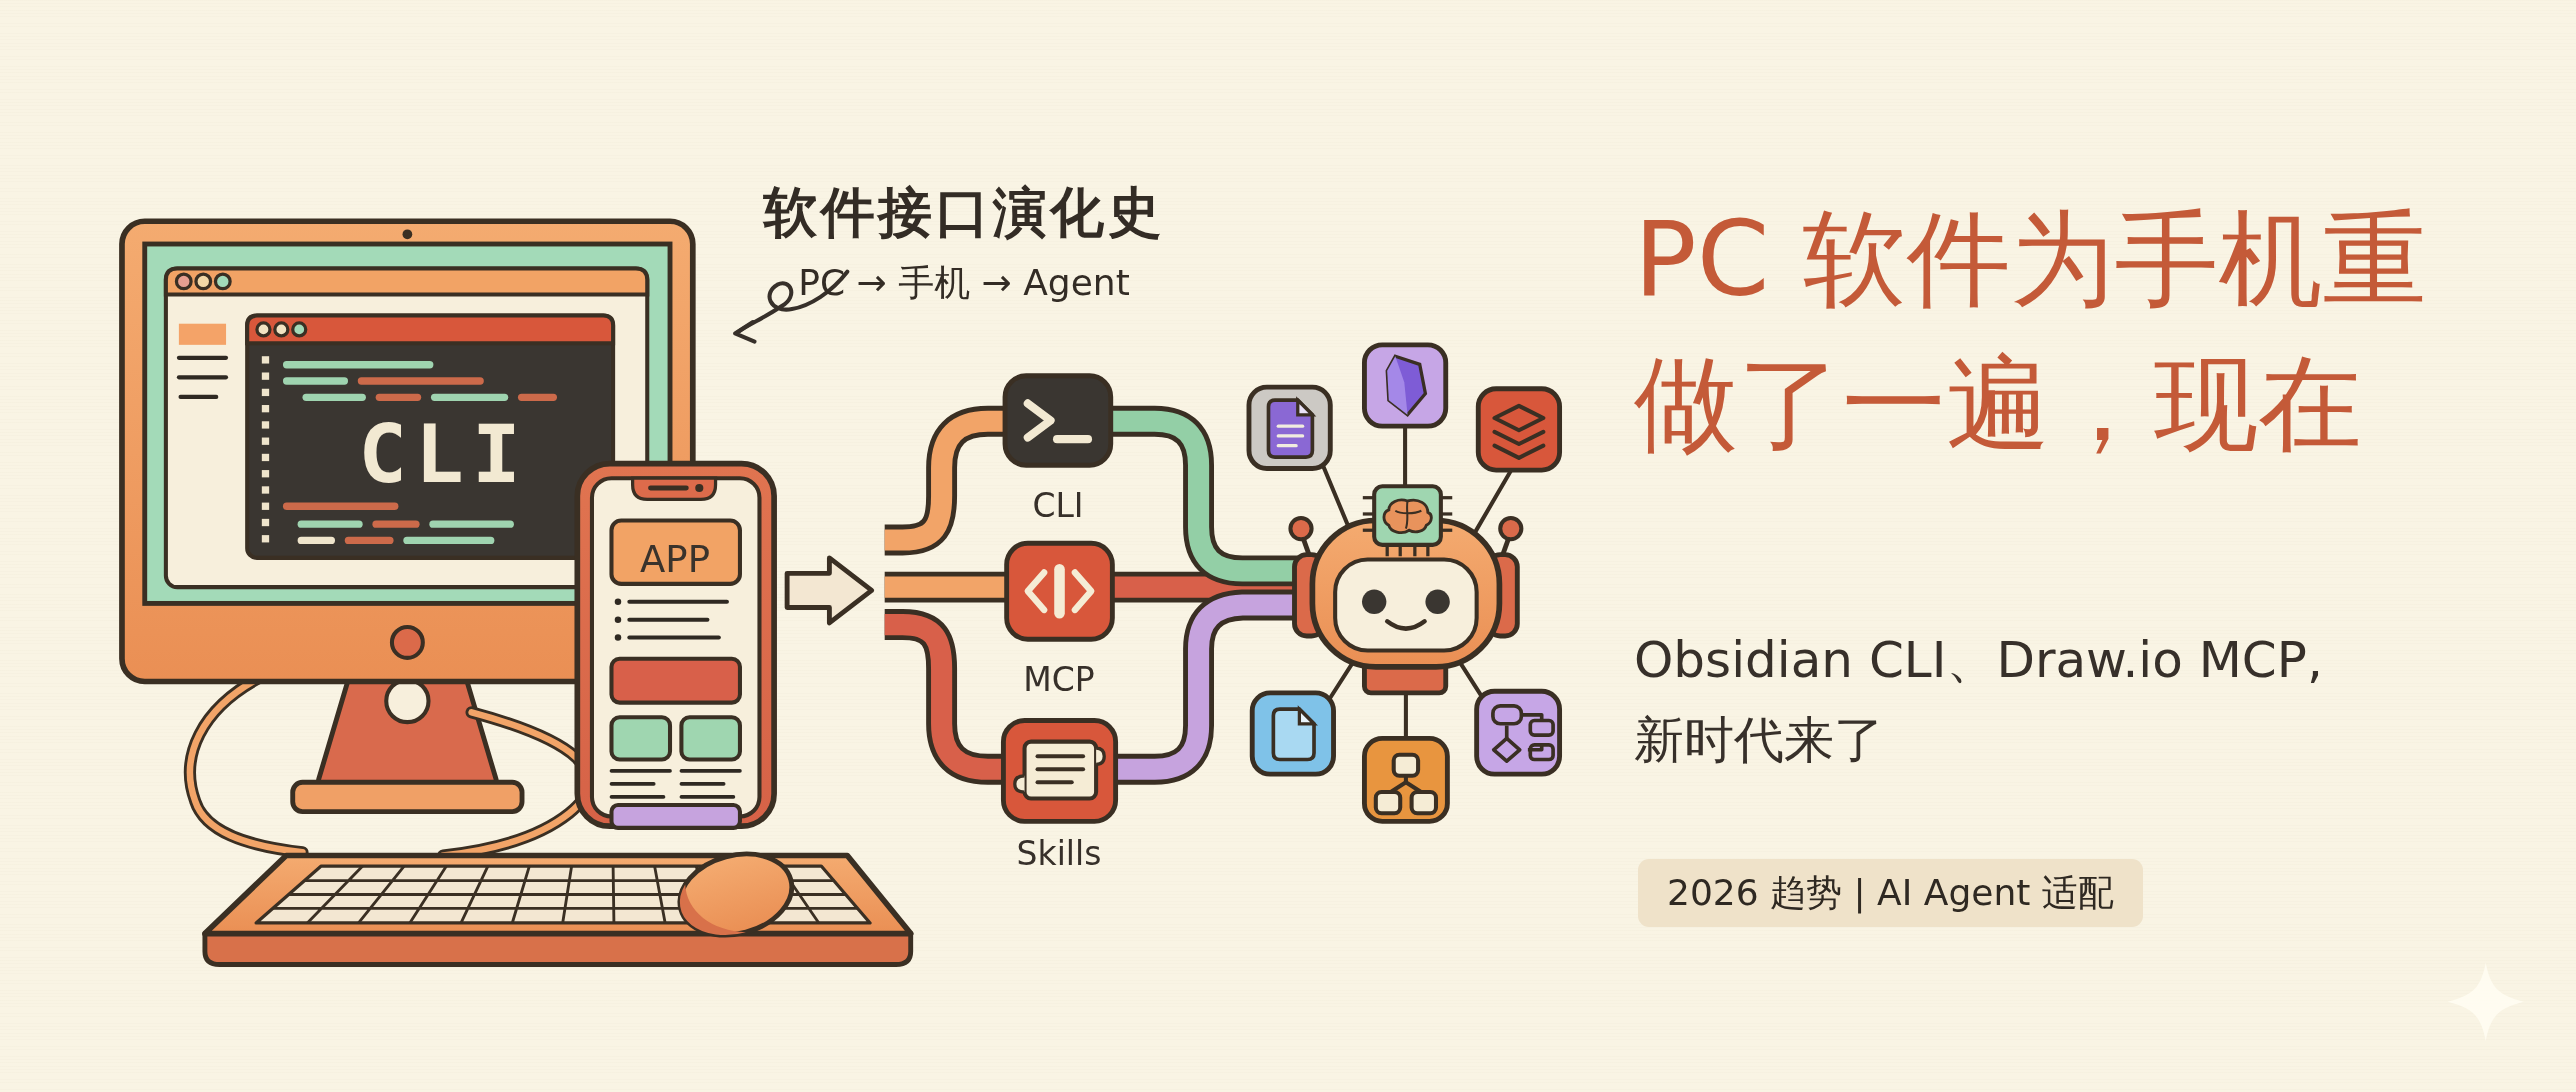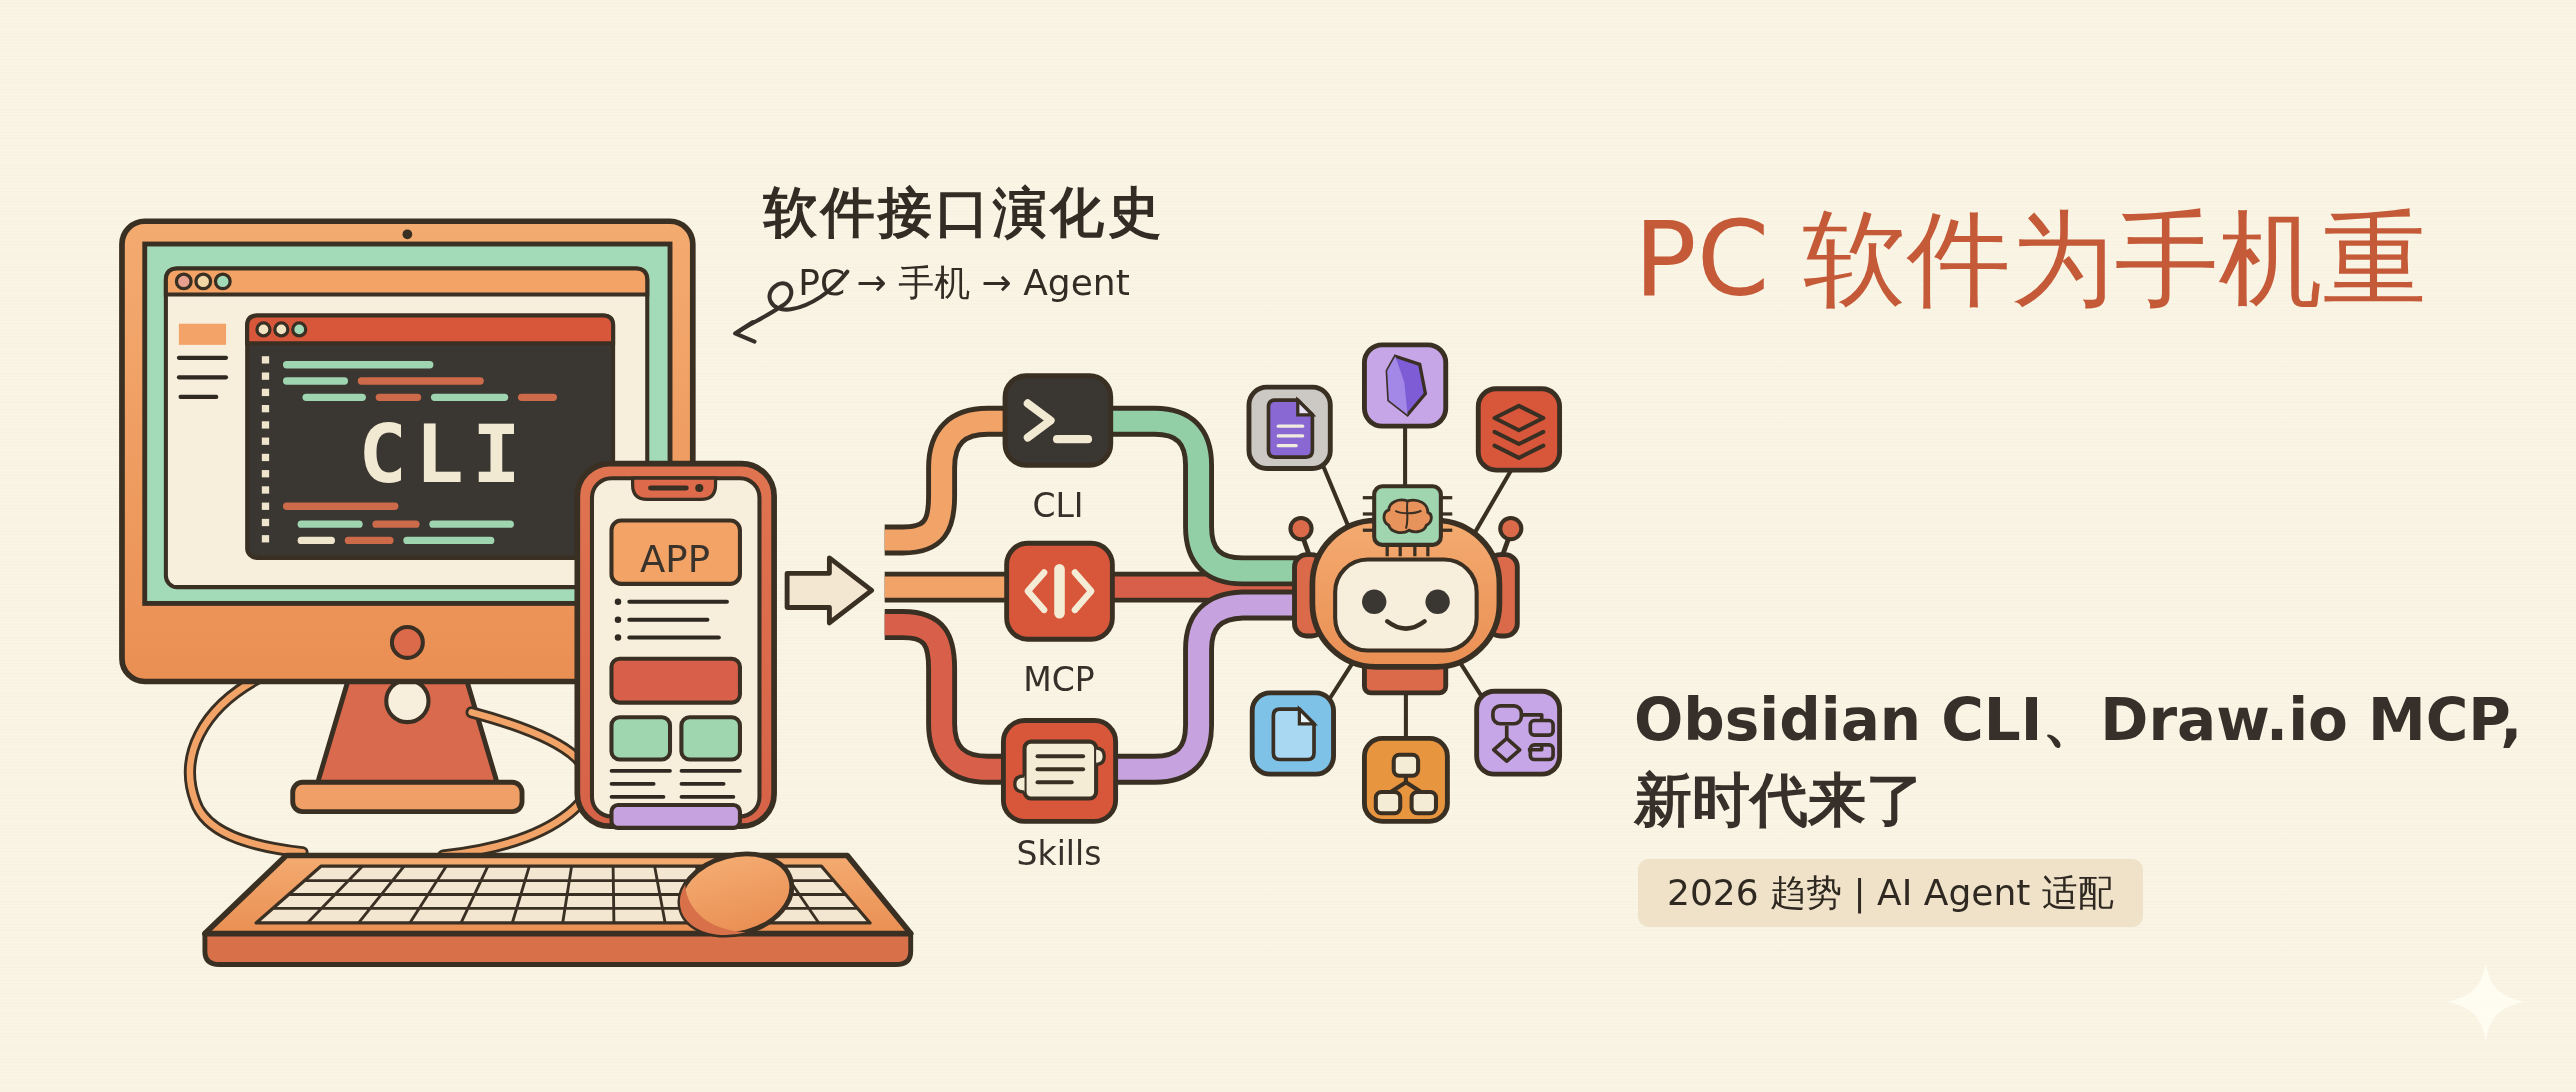--- a/index.html
+++ b/index.html
@@ -17,21 +17,21 @@
   .center{text-align:center;}
   #caption-title{left:651px;top:177px;width:626px;font-size:54px;font-weight:600;color:#332c25;letter-spacing:3.3px;}
   #caption-path{left:651px;top:259px;width:626px;font-size:36px;font-weight:500;color:#332c25;text-align:center;}
   #terminal-cli{left:342px;top:407px;width:203px;font-size:81px;font-weight:600;letter-spacing:8.1px;color:#f2e9d2;font-family:"DejaVu Sans Mono","Liberation Mono",monospace;}
   #phone-app{left:611px;top:538px;width:128px;font-size:37px;font-weight:500;color:#3a332c;}
   .node-label{width:138px;font-size:33px;font-weight:500;color:#37302a;}
   #label-cli{left:989px;top:486px;}
   #label-mcp{left:990px;top:660px;}
   #label-skills{left:990px;top:834px;}
   #headline{left:1634px;top:187px;font-size:104px;line-height:145px;font-weight:400;color:#c45a38;}
-  #subheadline{left:1634px;top:680px;font-size:58px;line-height:80px;font-weight:700;color:#37302a;}
+  #subheadline{left:1634px;top:620px;font-size:50px;line-height:80px;font-weight:400;color:#37302a;}
   #badge{left:1638px;top:859px;height:68px;line-height:68px;display:inline-block;
          padding:0 29px;background:#efe2c9;border-radius:11px;font-size:36px;font-weight:500;color:#2f2922;}
 </style>
 </head>
 <body>
 
 <div id="poster">
 
 <svg id="art" width="2576" height="1093" viewBox="0 0 3168 1344">
   <defs>
@@ -313,20 +313,21 @@
 
 <div class="txt center" id="terminal-cli">CLI</div>
 <div class="txt center" id="phone-app">APP</div>
 
 <div class="txt center node-label" id="label-cli">CLI</div>
 <div class="txt center node-label" id="label-mcp">MCP</div>
 <div class="txt center node-label" id="label-skills">Skills</div>
 
 <div class="txt" id="headline">
   <div>PC 软件为手机重</div>
+  <div>做了一遍，现在</div>
 </div>
 
 <div class="txt" id="subheadline">
   <div>Obsidian CLI、Draw.io MCP,</div>
   <div>新时代来了</div>
 </div>
 
 <div class="txt" id="badge">2026 趋势 | AI Agent 适配</div>
 
 </div>

